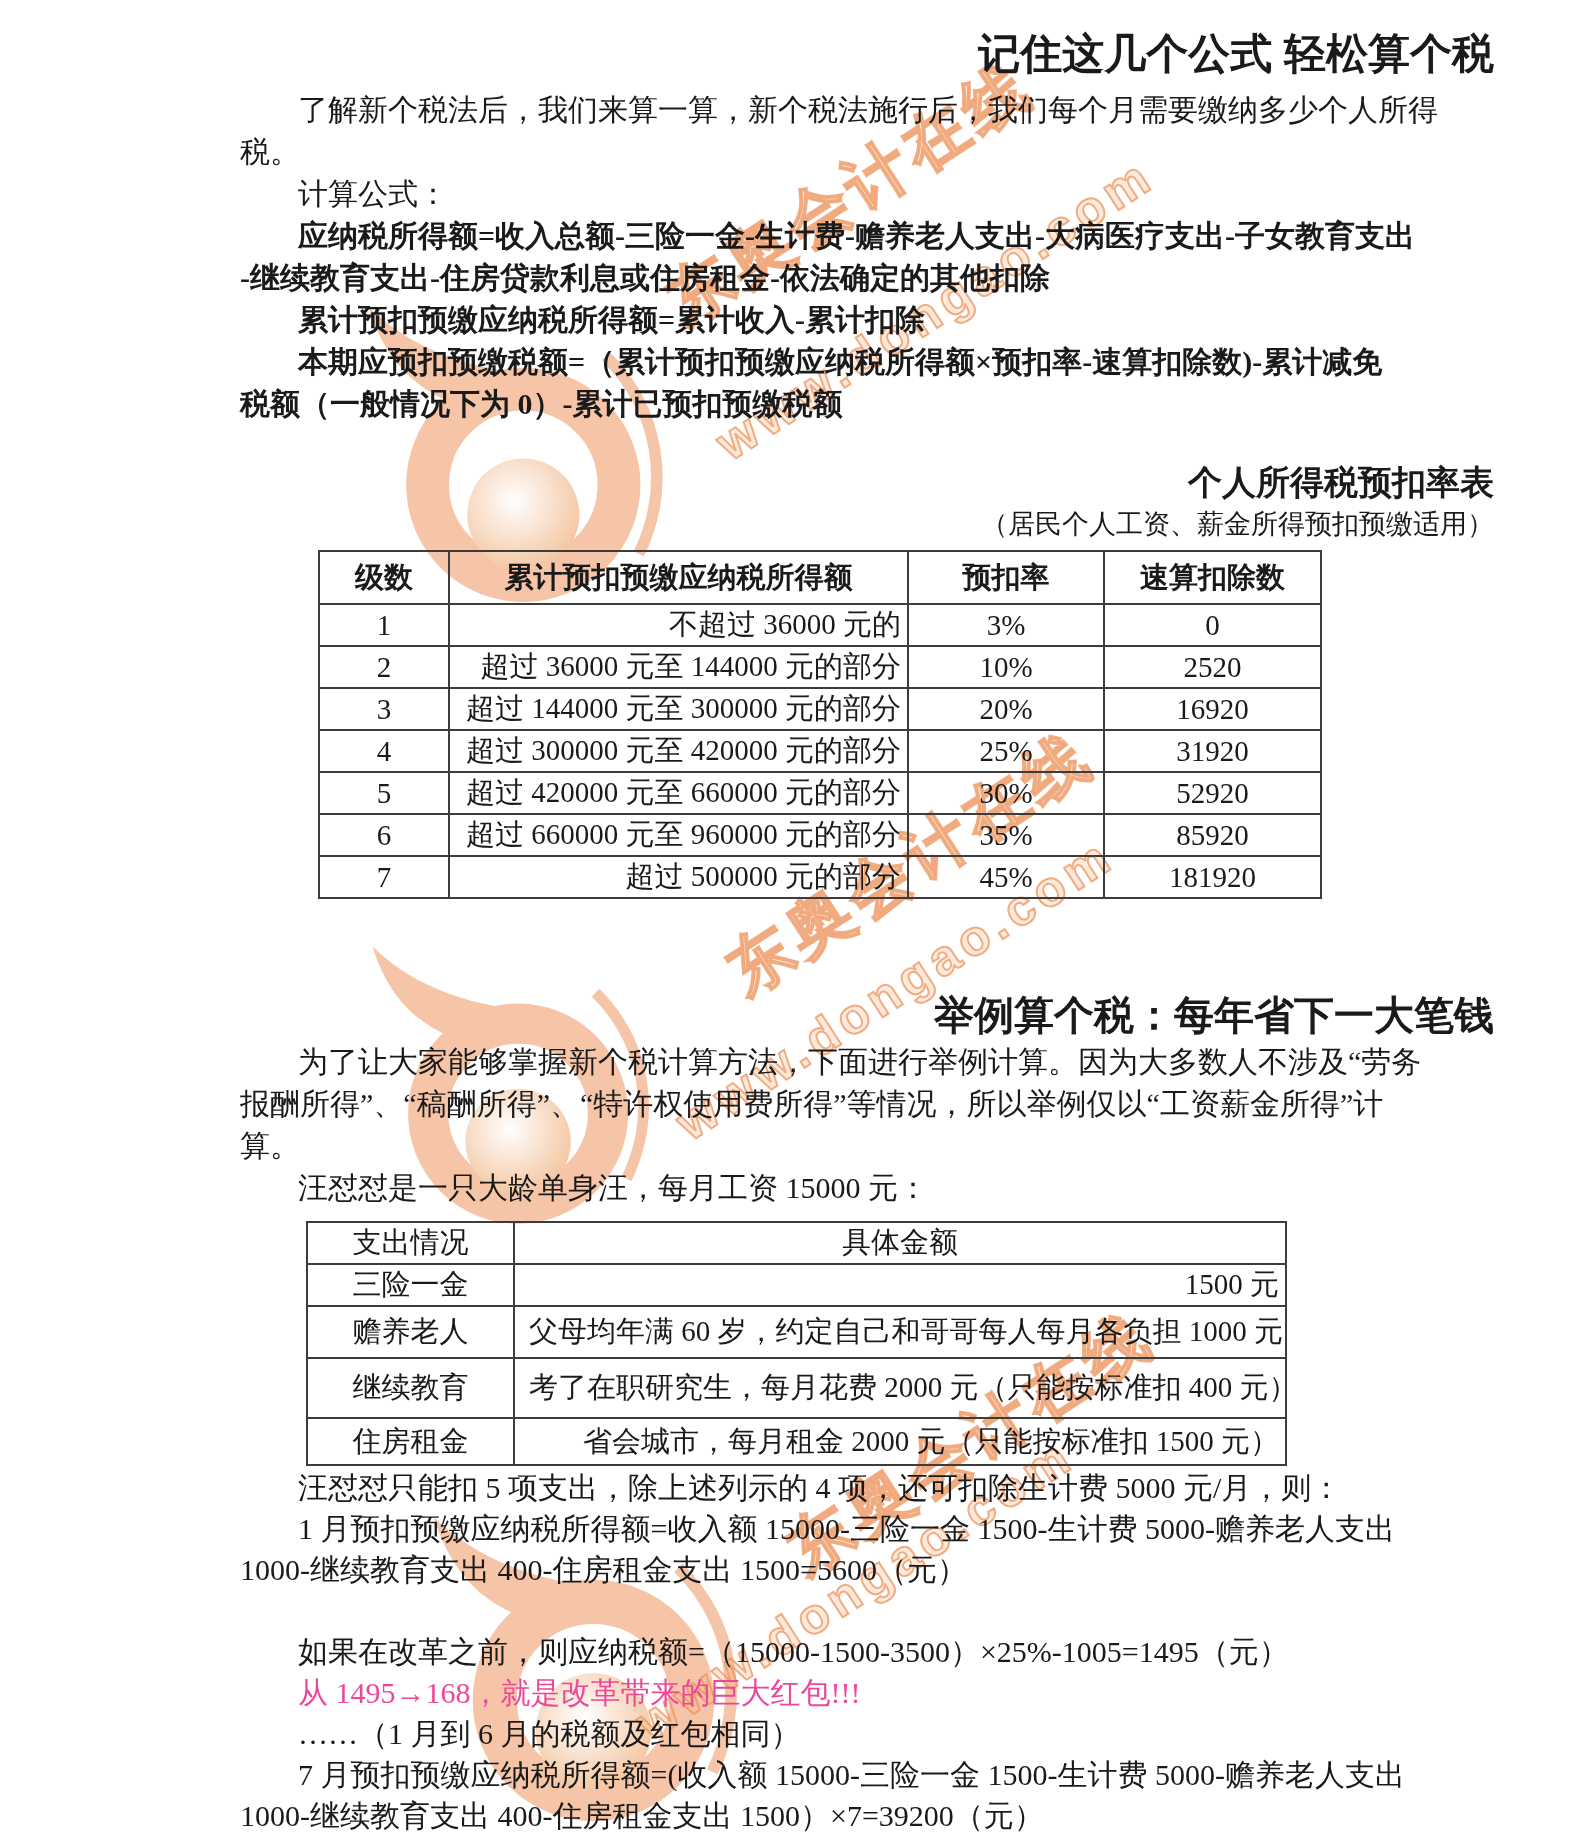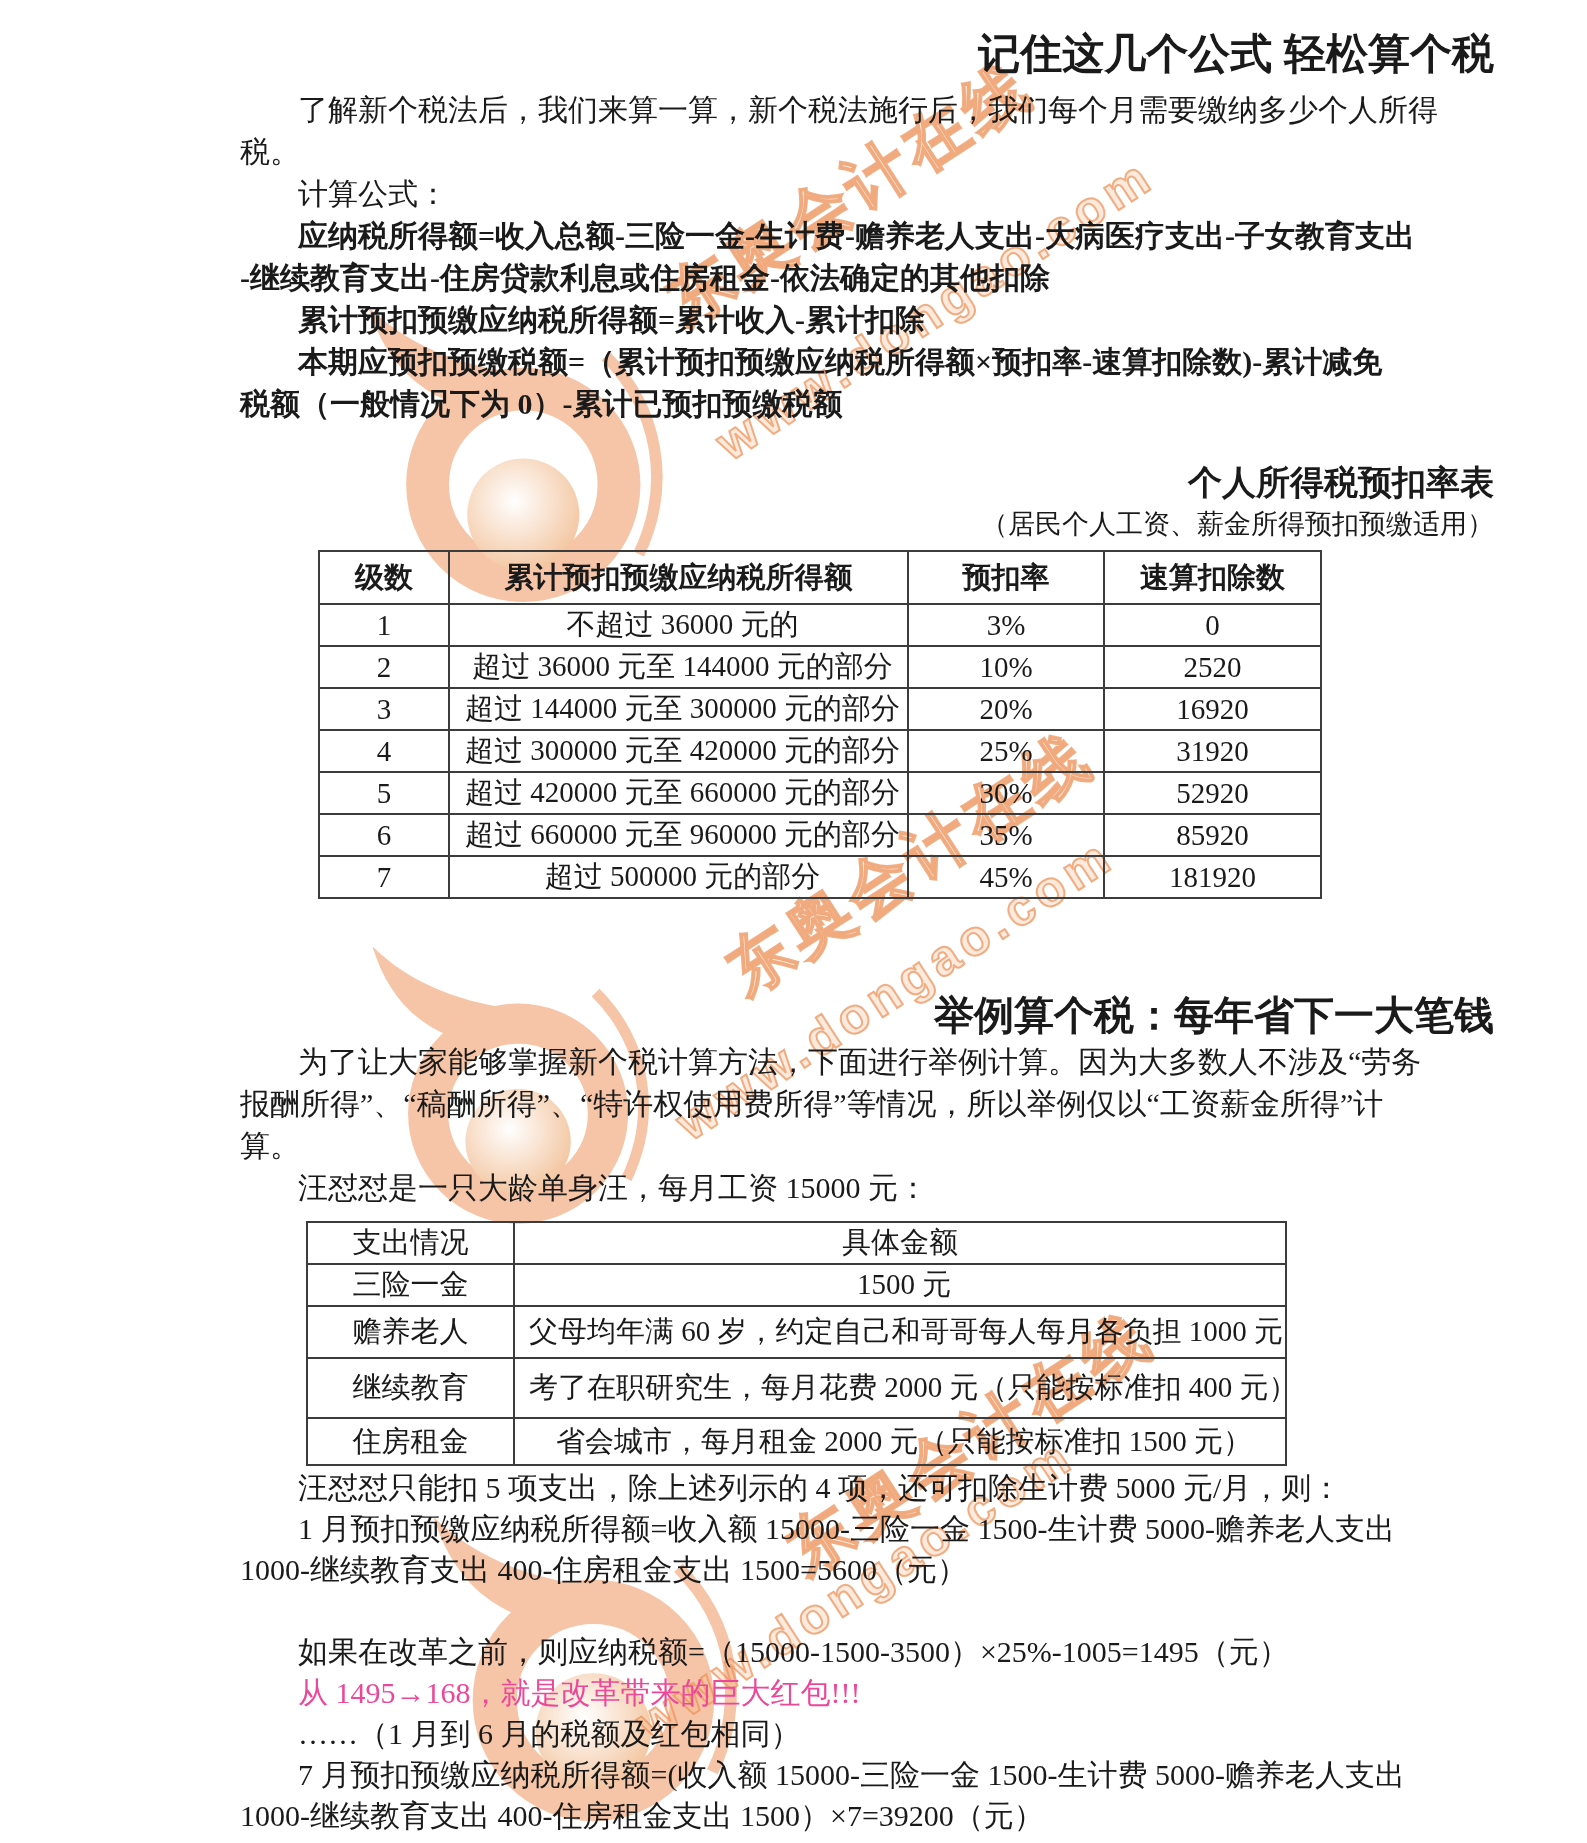--- a/index.html
+++ b/index.html
@@ -47,21 +47,21 @@
     position:absolute;border-collapse:collapse;table-layout:fixed;
     font-size:29px;
   }
   table.grid td,table.grid th{
     border:2px solid #3c3c3c;
     text-align:center;vertical-align:middle;
     padding:0 6px;overflow:hidden;
     font-weight:400;white-space:nowrap;
   }
   table.grid th{font-weight:700;}
-  table.grid .lft{text-align:center;padding-left:14px;}
+  table.grid .lft{text-align:right;padding-left:14px;}
   #rate-table{left:318px;top:550px;width:1002px;}
   #rate-table th{height:51px;}
   #rate-table td{height:39px;}
   #expense-table{left:306px;top:1221px;width:979px;}
 </style>
 </head>
 <body>
 
 <div class="page">
 

